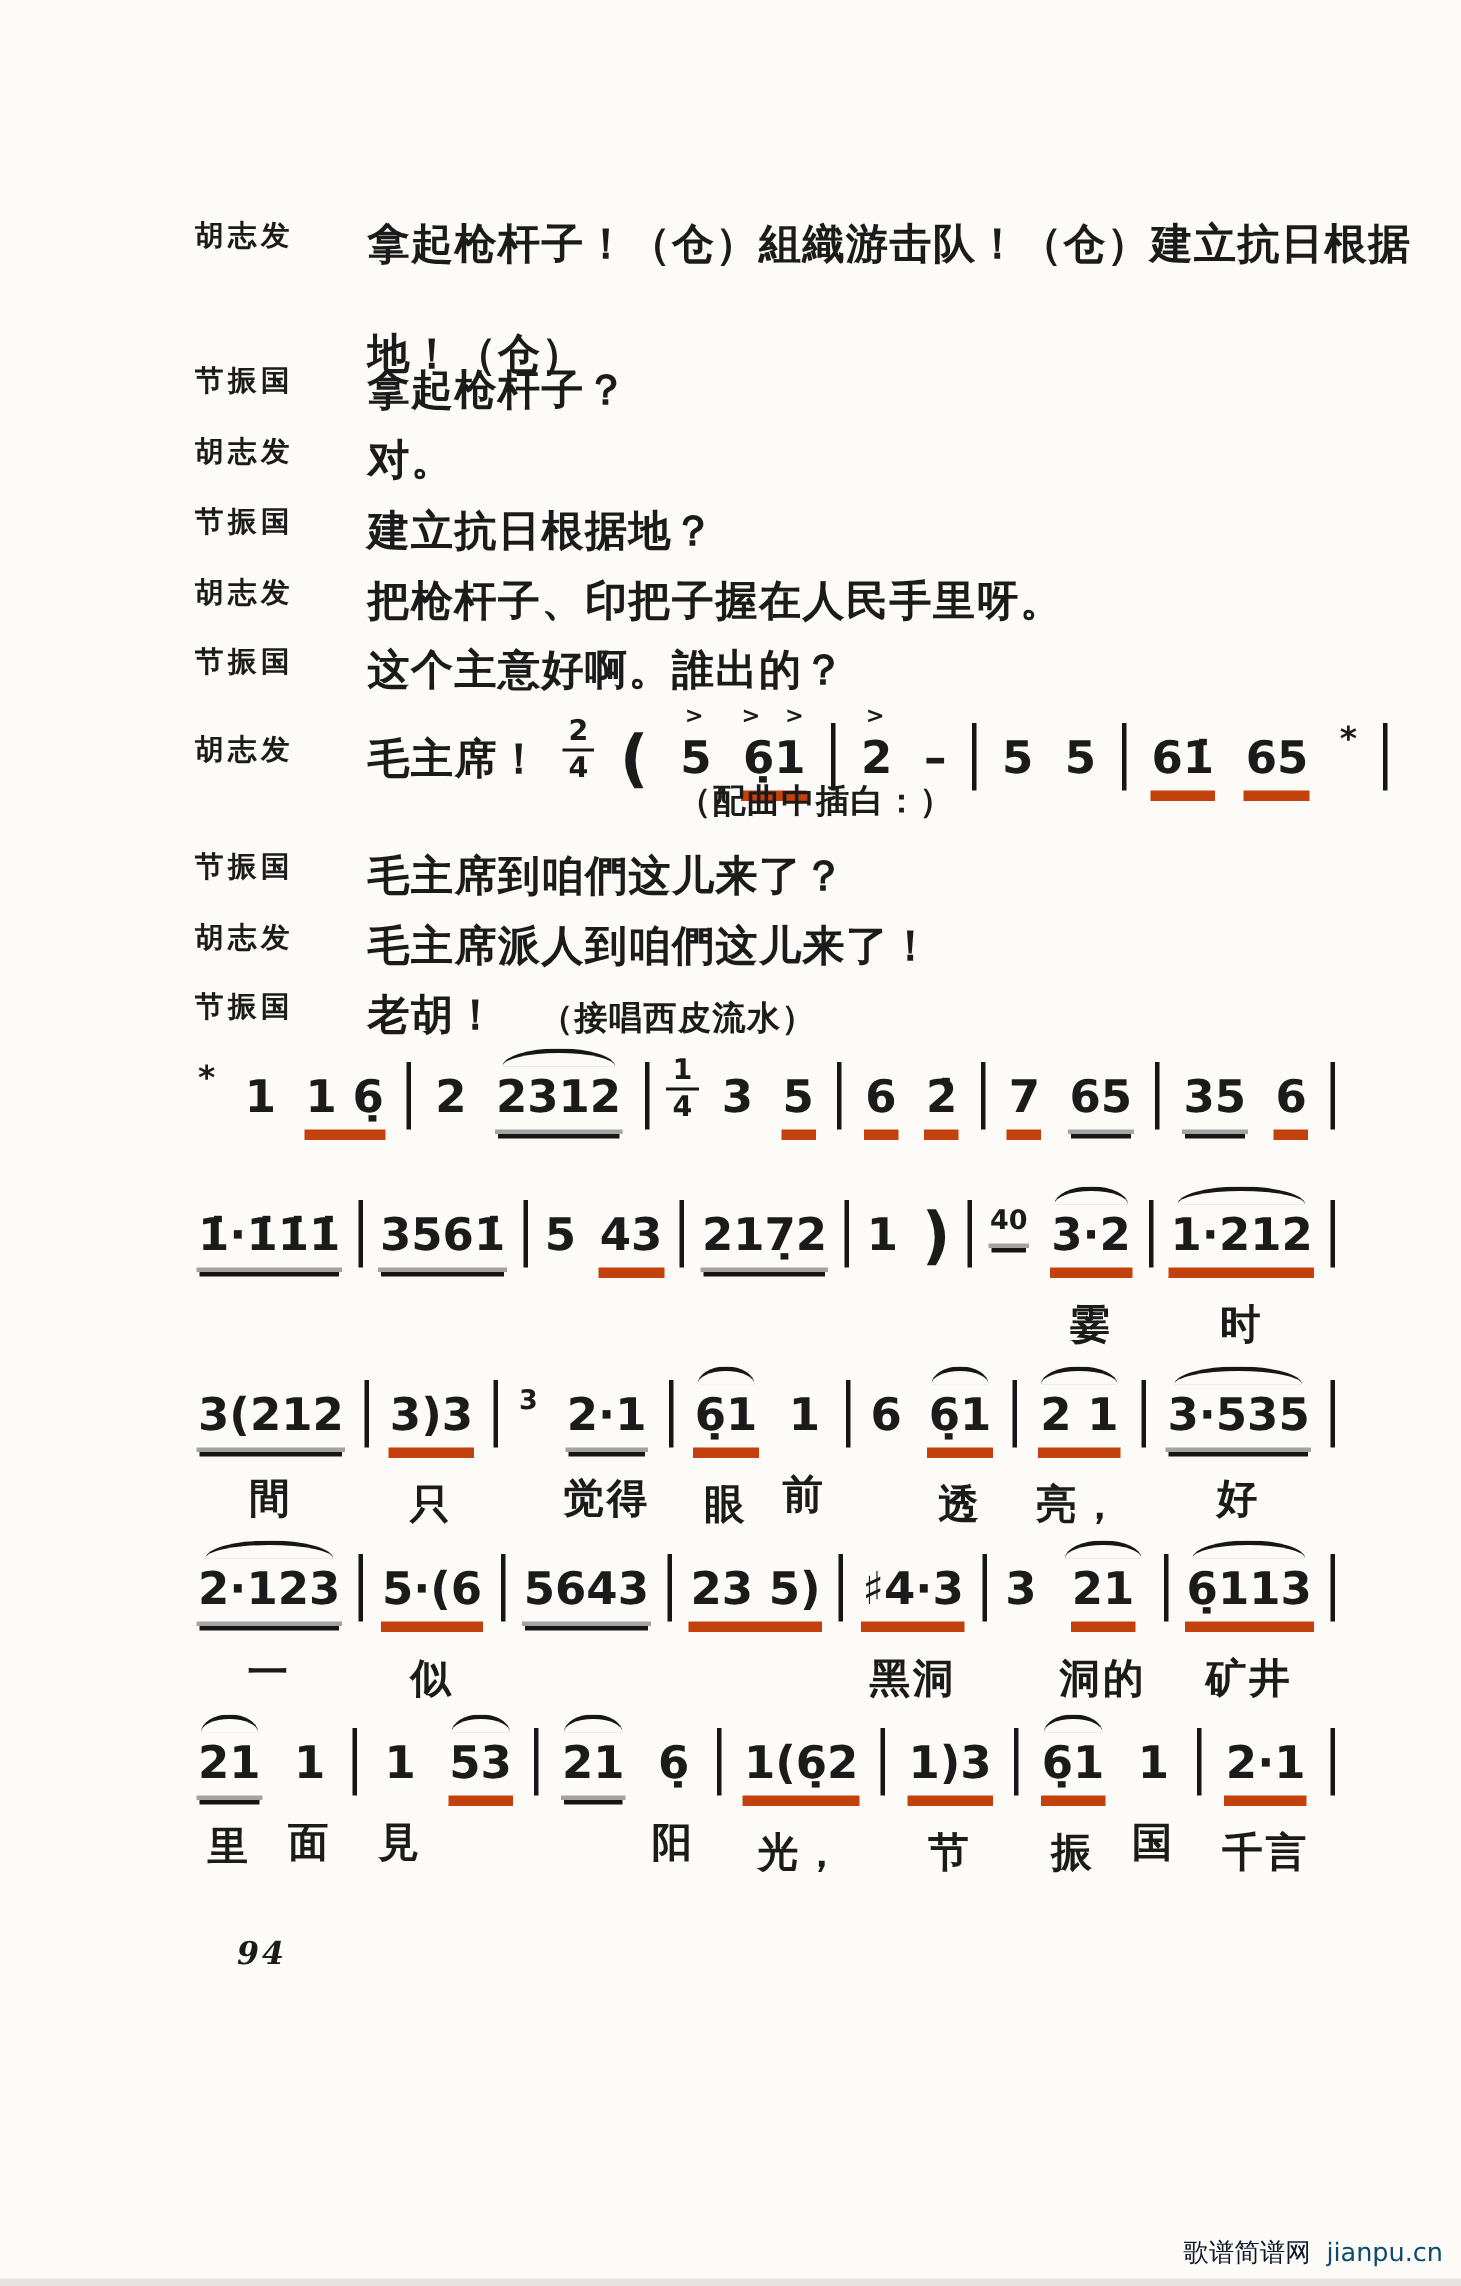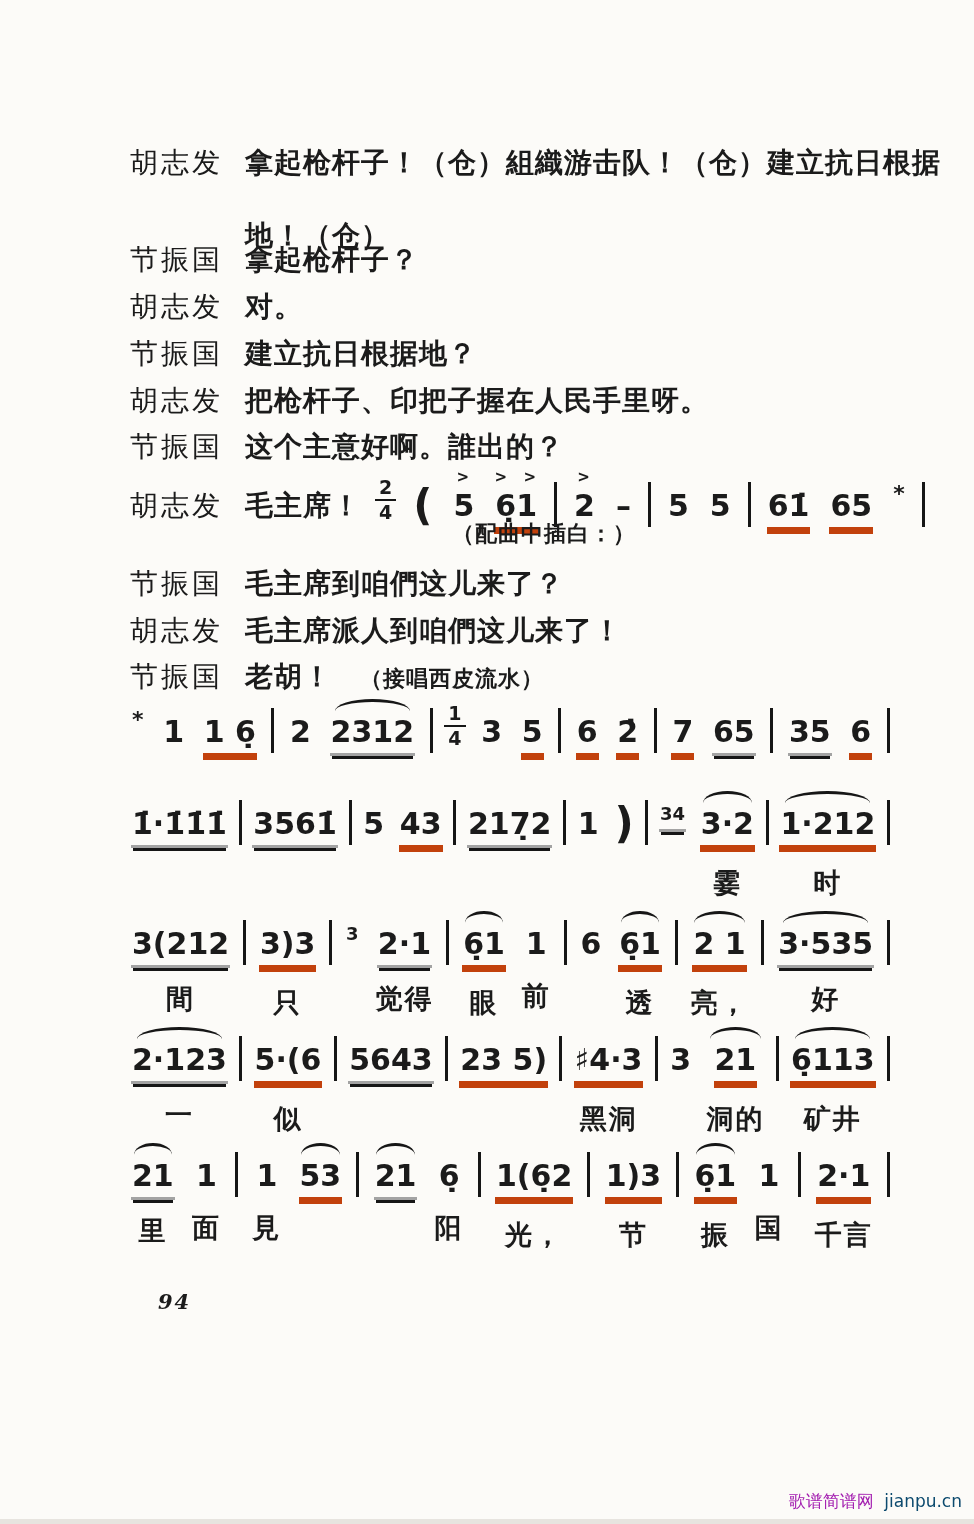--- a/index.html
+++ b/index.html
@@ -3,21 +3,21 @@
 <meta charset="utf-8">
 <style>
   html,body{margin:0;padding:0;background:#d8d5d0;}
   .page{
     position:relative;width:974px;height:1524px;margin:0 auto;
     background:#fcfbf8;color:#1b1b1b;overflow:hidden;
     font-family:"DejaVu Sans",sans-serif;
   }
   
   .drow{position:absolute;left:130px;display:flex;align-items:flex-start;}
-  .dname{width:115px;font-size:28px;font-weight:normal;letter-spacing:3px;flex:none;}
+  .dname{width:115px;font-size:19px;font-weight:bold;letter-spacing:3px;flex:none;}
   .dtext{font-size:28px;font-weight:bold;letter-spacing:1px;}
   .tline2{margin-top:35px;}
   .annot{font-size:22px;font-weight:bold;margin-left:28px;}
   .mcaption{position:absolute;font-size:22px;font-weight:bold;letter-spacing:1px;}
   
   .mline{position:absolute;left:128px;width:762px;display:flex;align-items:flex-start;justify-content:space-between;}
   .imusic{display:inline-flex;align-items:flex-start;margin-left:14px;gap:13px;}
   .note{display:inline-flex;flex-direction:column;align-items:center;margin:0 3px;}
   .top{height:19px;width:100%;display:flex;align-items:flex-end;justify-content:center;}
   .tie{width:88%;min-width:26px;height:9px;border-top:3px solid #161616;border-radius:50% 50% 0 0/100% 100% 0 0;}
@@ -29,21 +29,21 @@
   .starred{font-size:22px;transform:translateY(-12px);}
   .grace .num{font-size:18px;line-height:30px;transform:translateY(-4px);}
   .lyr{font-size:27px;font-weight:bold;margin-top:13px;white-space:pre;letter-spacing:2px;}
   .bar{width:3px;height:45px;background:#161616;margin-top:16px;flex:none;}
   .ts{display:inline-flex;flex-direction:column;align-items:center;margin-top:12px;font-size:19px;font-weight:bold;line-height:1;flex:none;}
   .ts-top{border-bottom:2px solid #161616;padding:0 4px 2px;}
   .ts-bot{padding-top:2px;}
   
   .pagenum{position:absolute;left:158px;top:1250px;font-family:"DejaVu Serif",serif;font-style:italic;font-weight:bold;font-size:21px;letter-spacing:2px;margin-top:39px;}
   .watermark{position:absolute;right:12px;top:1490px;font-size:17px;white-space:nowrap;}
-  .wm-name{color:#a21caf;}
+  .wm-name{color:#0f172a;}
   .wm-url{color:#0c4a6e;margin-left:5px;}
   .bottom-edge{position:absolute;left:0;bottom:0;width:100%;height:5px;background:#e7e4df;}
 </style>
 </head>
 <body>
 
 <div class="page">
 
   <div class="drow" style="top:144px">
     <div class="dname">胡志发</div>
@@ -252,21 +252,21 @@
         <span class="top"></span>
         <span class="num">1</span>
       </span>
       <span class="note">
         <span class="top"></span>
         <span class="num big">)</span>
       </span>
       <span class="bar"></span>
       <span class="note grace">
         <span class="top"></span>
-        <span class="num u2">34</span>
+        <span class="num u2">40</span>
       </span>
       <span class="note">
         <span class="top">
           <span class="tie"></span>
         </span>
         <span class="num u1">3·2</span>
         <span class="lyr">霎</span>
       </span>
       <span class="bar"></span>
       <span class="note">

